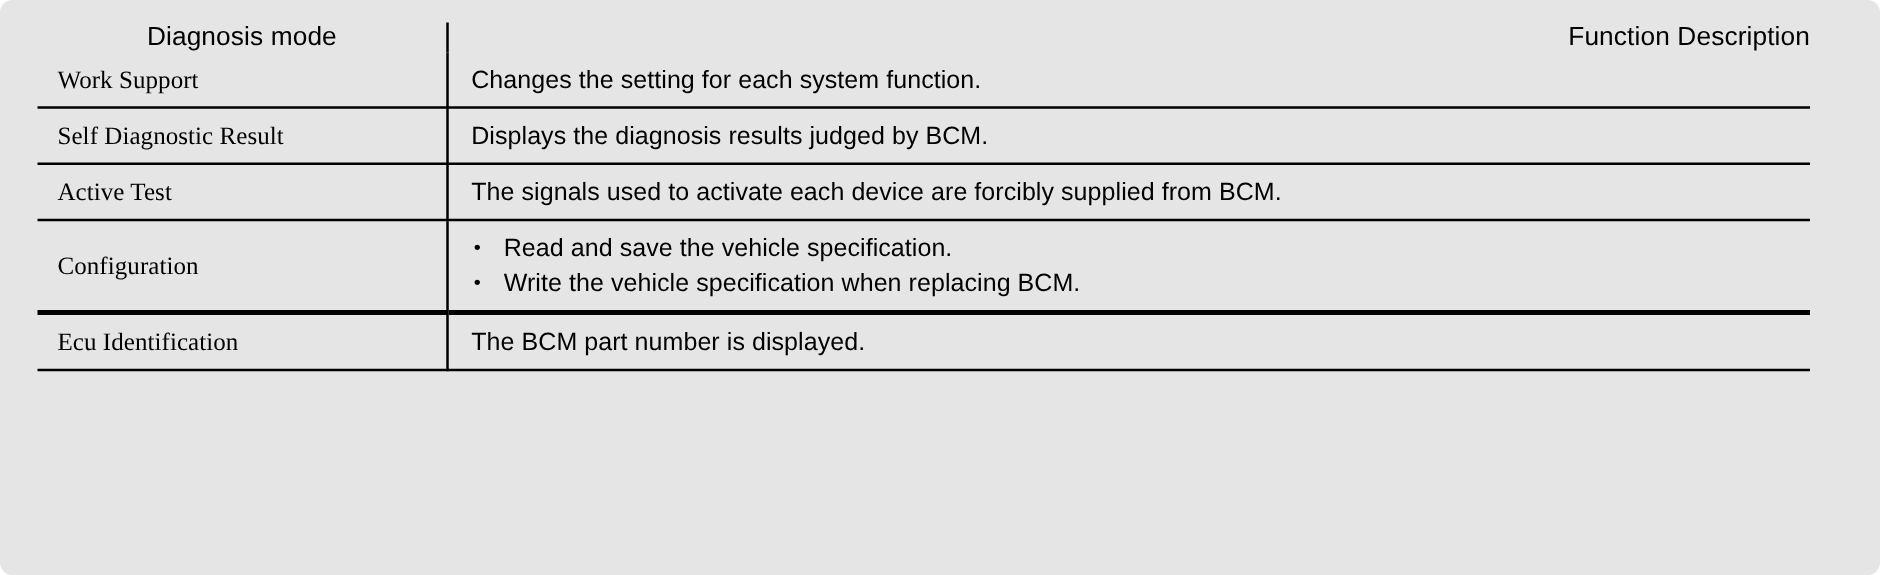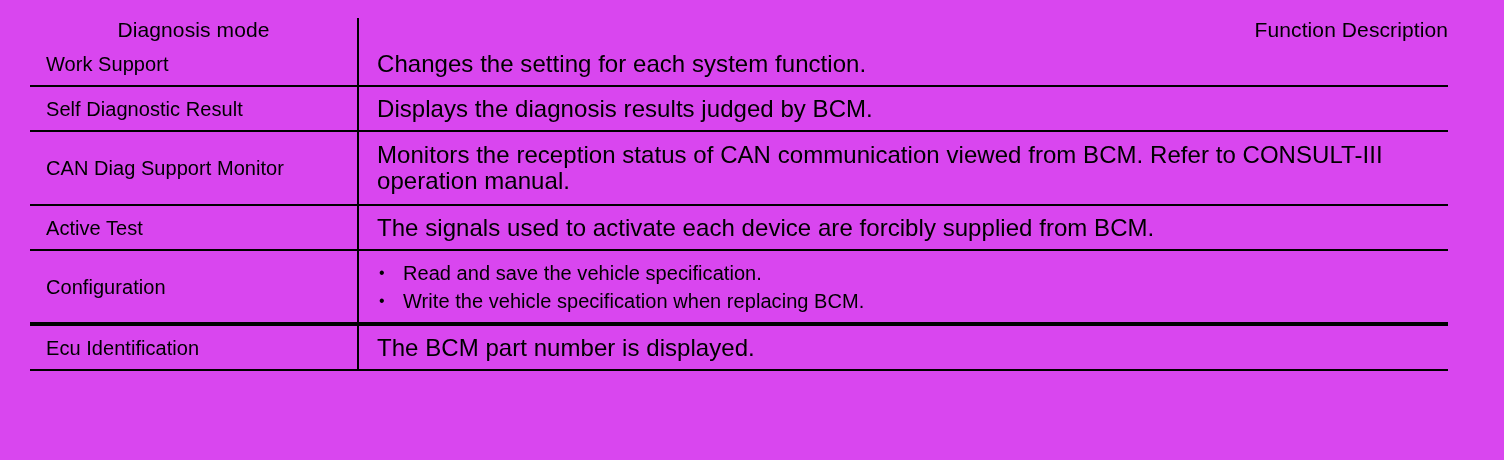--- a/index.html
+++ b/index.html
@@ -12,21 +12,22 @@
     height: 460px;
     font-family: "Liberation Sans", sans-serif;
     color: #000000;
     overflow: hidden;
   }
 
   .page {
     position: relative;
     width: 1504px;
     height: 460px;
-    background: #d946ef;
+    background: #e5e5e5;
+    border-radius: 10px;
   }
 
   .diag-table {
     position: absolute;
     left: 30px;
     top: 18px;
     width: 1418px;
     border-collapse: collapse;
     table-layout: fixed;
   }
@@ -55,20 +56,21 @@
   }
 
   
   .body-row td {
     border-bottom: 2px solid #000;
   }
   .body-row .cell-mode {
     border-right: 2px solid #000;
     padding-left: 16px;
     padding-right: 10px;
+    font-family: Liberation Serif, serif;
   }
   .body-row .cell-desc {
     padding-left: 18px;
     padding-right: 8px;
   }
   .body-row.last-row td {
     border-bottom: 4px solid #000;
   }
 
   .r-1 td { height: 43px; }
@@ -80,21 +82,21 @@
   .r-7 td { height: 71px; }
 
   .mode-label {
     font-size: 20px;
     line-height: 24px;
     letter-spacing: 0.05px;
     white-space: nowrap;
   }
 
   .desc-text {
-    font-size: 24px;
+    font-size: 20px;
     line-height: 26px;
     letter-spacing: 0.05px;
   }
 
   .desc-text.wrap-2 {
     max-width: 1052px;
   }
 
   .bullet-list {
     margin: 0;
@@ -150,28 +152,20 @@
 
       <tr class="body-row r-2">
         <td class="cell-mode">
           <div class="mode-label">Self Diagnostic Result</div>
         </td>
         <td class="cell-desc">
           <div class="desc-text">Displays the diagnosis results judged by BCM.</div>
         </td>
       </tr>
 
-      <tr class="body-row r-3">
-        <td class="cell-mode">
-          <div class="mode-label">CAN Diag Support Monitor</div>
-        </td>
-        <td class="cell-desc">
-          <div class="desc-text wrap-2">Monitors the reception status of CAN communication viewed from BCM. Refer to CONSULT-III operation manual.</div>
-        </td>
-      </tr>
 
 
       <tr class="body-row r-5">
         <td class="cell-mode">
           <div class="mode-label">Active Test</div>
         </td>
         <td class="cell-desc">
           <div class="desc-text">The signals used to activate each device are forcibly supplied from BCM.</div>
         </td>
       </tr>

